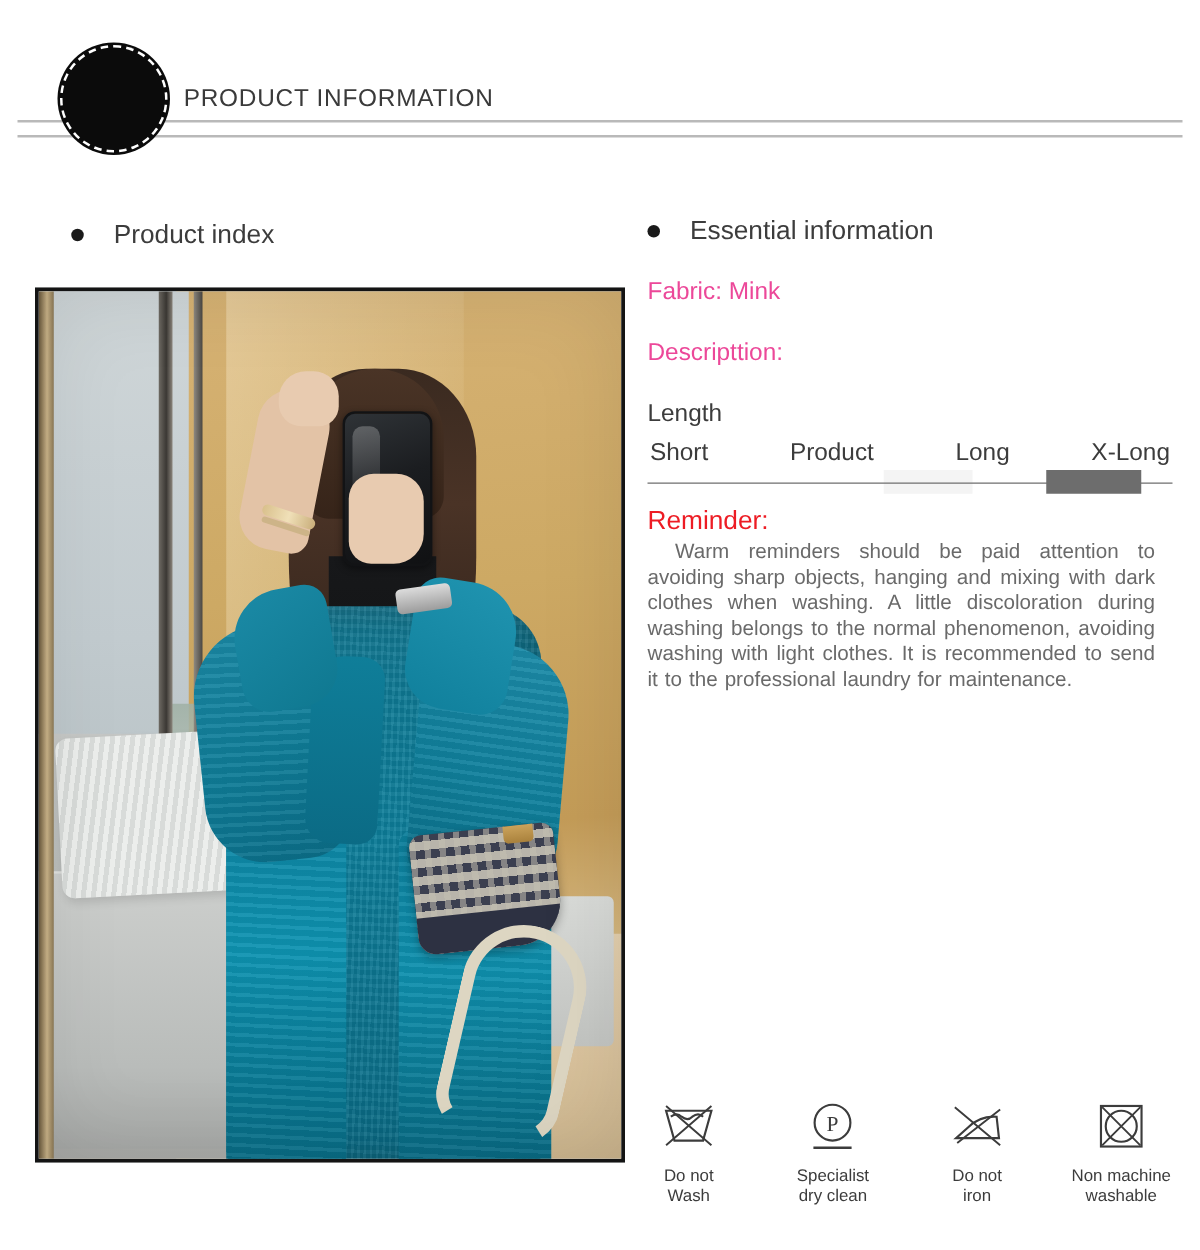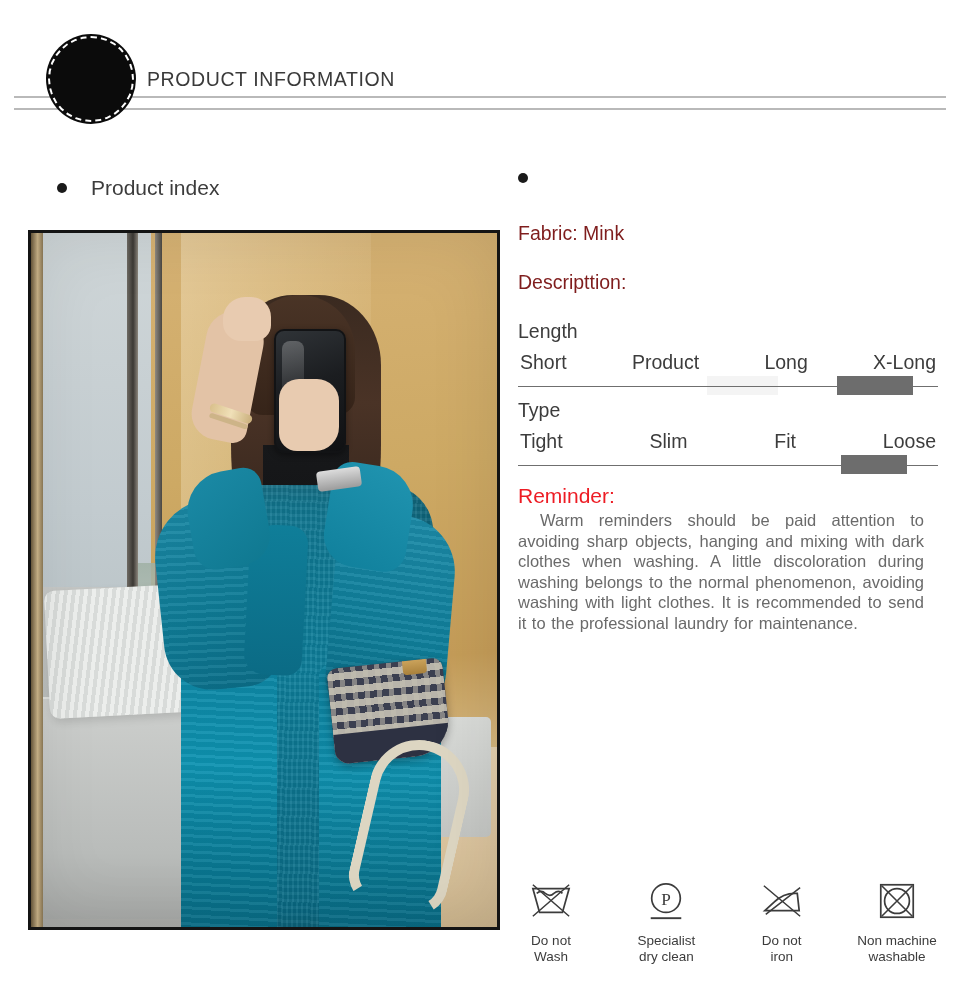--- a/index.html
+++ b/index.html
@@ -387,21 +387,21 @@
 
   
   .right-col {
     position: absolute;
     left: 518px;
     top: 222px;
     width: 420px;
   }
   .spec-line {
     font-size: 19.5px;
-    color: #7f1d1d;
+    color: #ec4899;
     margin: 0 0 26px 0;
     white-space: nowrap;
   }
   .spec-group { margin-bottom: 2px; }
   .spec-group-label {
     font-size: 19.5px;
     color: #3c3c3c;
     margin-bottom: 8px;
   }
   .scale-row {
@@ -562,20 +562,21 @@
       <div class="bag-hw"></div>
     </div>
     <div class="bag-strap"></div>
 
     <div class="vignette"></div>
   </div>
 </div>
 
 <div class="section-heading" id="heading-right">
   <span class="bullet"></span>
+  <span class="heading-label">Essential information</span>
 </div>
 
 <div class="right-col">
 
   <div class="spec-line">Fabric: Mink</div>
   <div class="spec-line">Descripttion:</div>
 
 
   <div class="spec-group">
     <div class="spec-group-label">Length</div>
@@ -585,33 +586,20 @@
         <span>Product</span>
         <span>Long</span>
         <span>X-Long</span>
       </div>
       <div class="scale-ghost" id="ghost-length" style="left: 45%; width: 17%;"></div>
       <div class="scale-bar"></div>
       <div class="scale-marker" id="marker-length" style="left: 76%; width: 18%;"></div>
     </div>
   </div>
 
-  <div class="spec-group">
-    <div class="spec-group-label">Type</div>
-    <div class="scale-row">
-      <div class="scale-options">
-        <span>Tight</span>
-        <span>Slim</span>
-        <span>Fit</span>
-        <span>Loose</span>
-      </div>
-      <div class="scale-bar"></div>
-      <div class="scale-marker" id="marker-type" style="left: 77%; width: 15.7%;"></div>
-    </div>
-  </div>
 
   <div class="reminder-title">Reminder:</div>
   <p class="reminder-body">Warm reminders should be paid attention to avoiding sharp objects, hanging and mixing with dark clothes when washing. A little discoloration during washing belongs to the normal phenomenon, avoiding washing with light clothes. It is recommended to send it to the professional laundry for maintenance.</p>
 </div>
 
 <div class="care-row">
 
   <div class="care-item">
     <div class="care-icon">
       <svg viewBox="0 0 48 44" width="46" height="42" fill="none" stroke="#3c3c3c" stroke-width="1.8">

